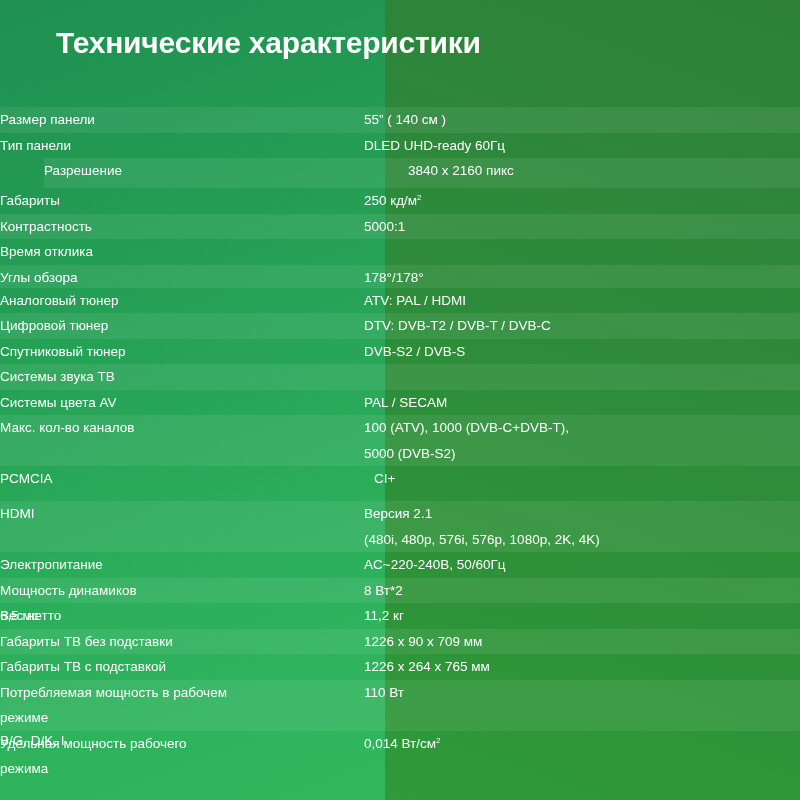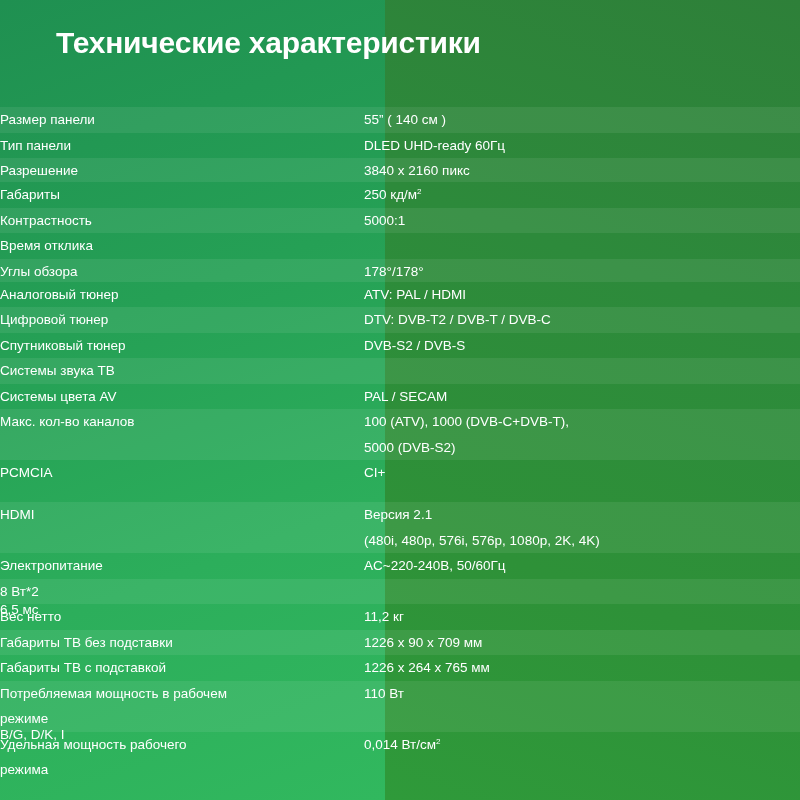--- a/index.html
+++ b/index.html
@@ -107,21 +107,21 @@
 
   <div class="spec-table" id="spec-table">
       <div class="spec-row stripe-on" style="height: 25.5px;">
         <div class="spec-label">Размер панели</div>
         <div class="spec-value">55” ( 140 см )</div>
       </div>
       <div class="spec-row stripe-off" style="height: 25.5px;">
         <div class="spec-label">Тип панели</div>
         <div class="spec-value">DLED UHD-ready 60Гц</div>
       </div>
-      <div class="spec-row stripe-on" style="height: 24px;">
+      <div class="spec-row stripe-on" style="height: 30px; margin-left: 44px;">
         <div class="spec-label">Разрешение</div>
         <div class="spec-value">3840 x 2160 пикс</div>
       </div>
       <div class="spec-row stripe-off" style="height: 25.5px;">
         <div class="spec-label">Габариты</div>
         <div class="spec-value">250 кд/м<sup>2</sup></div>
       </div>
       <div class="spec-row stripe-on" style="height: 25.5px;">
         <div class="spec-label">Контрастность</div>
         <div class="spec-value">5000:1</div>
@@ -152,34 +152,35 @@
       </div>
       <div class="spec-row stripe-off" style="height: 25.5px;">
         <div class="spec-label">Системы цвета AV</div>
         <div class="spec-value">PAL / SECAM</div>
       </div>
       <div class="spec-row stripe-on" style="height: 51px;">
         <div class="spec-label">Макс. кол-во каналов</div>
         <div class="spec-value">100 (ATV), 1000 (DVB-C+DVB-T),
 5000 (DVB-S2)</div>
       </div>
-      <div class="spec-row stripe-off" style="height: 42px;">
+      <div class="spec-row stripe-off" style="height: 35px; gap: 10px;">
         <div class="spec-label">PCMCIA</div>
         <div class="spec-value">CI+</div>
       </div>
       <div class="spec-row stripe-on" style="height: 51px;">
         <div class="spec-label">HDMI</div>
         <div class="spec-value">Версия 2.1
 (480i, 480p, 576i, 576p, 1080p, 2K, 4K)</div>
       </div>
       <div class="spec-row stripe-off" style="height: 25.5px;">
         <div class="spec-label">Электропитание</div>
         <div class="spec-value">AC~220-240В, 50/60Гц</div>
       </div>
       <div class="spec-row stripe-on" style="height: 25.5px;">
+        <div class="spec-label">Мощность динамиков</div>
         <div class="spec-value">8 Вт*2</div>
       </div>
       <div class="spec-row stripe-off" style="height: 25.5px;">
         <div class="spec-label">Вес нетто</div>
         <div class="spec-value">11,2 кг</div>
       </div>
       <div class="spec-row stripe-on" style="height: 25.5px;">
         <div class="spec-label">Габариты ТВ без подставки</div>
         <div class="spec-value">1226 x 90 x 709 мм</div>
       </div>

